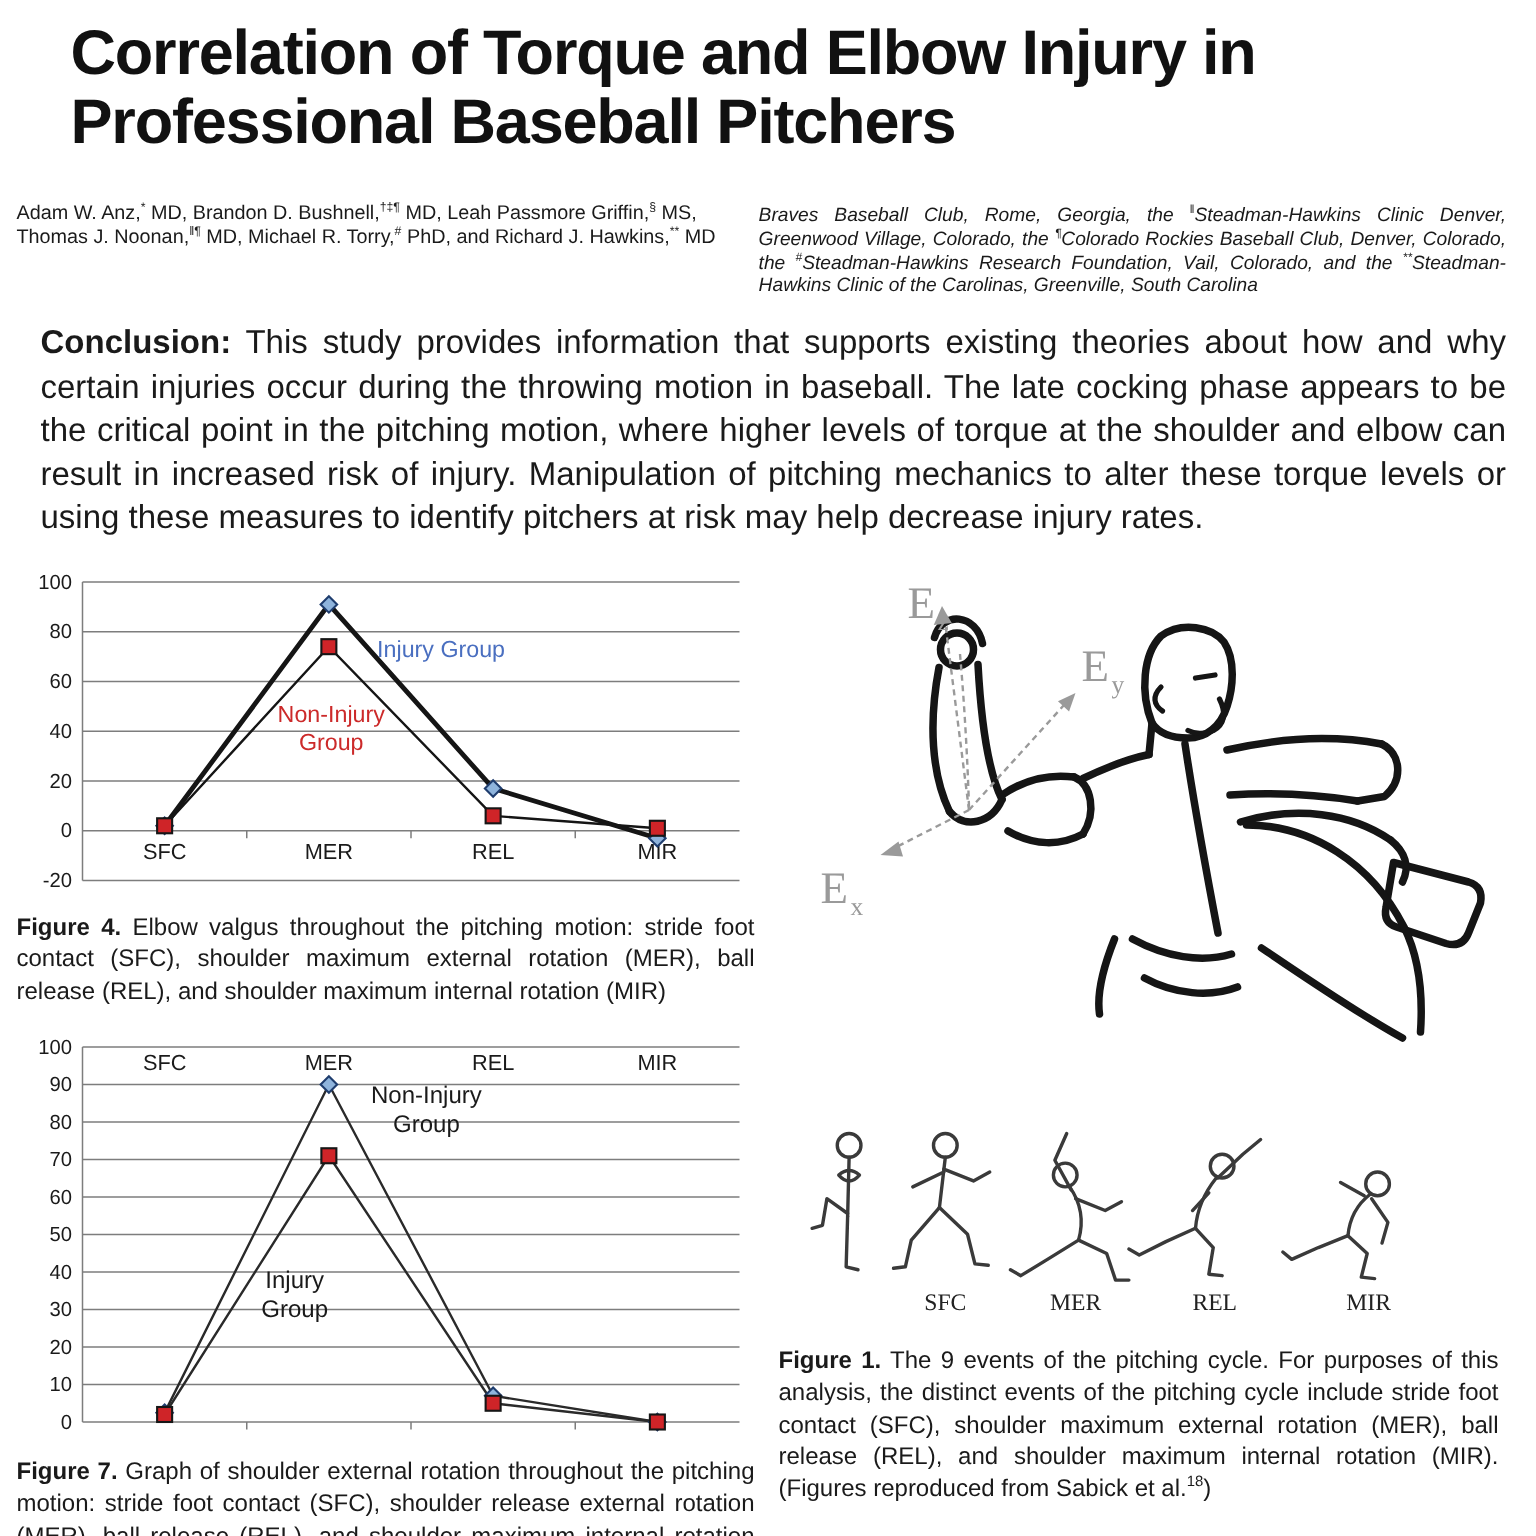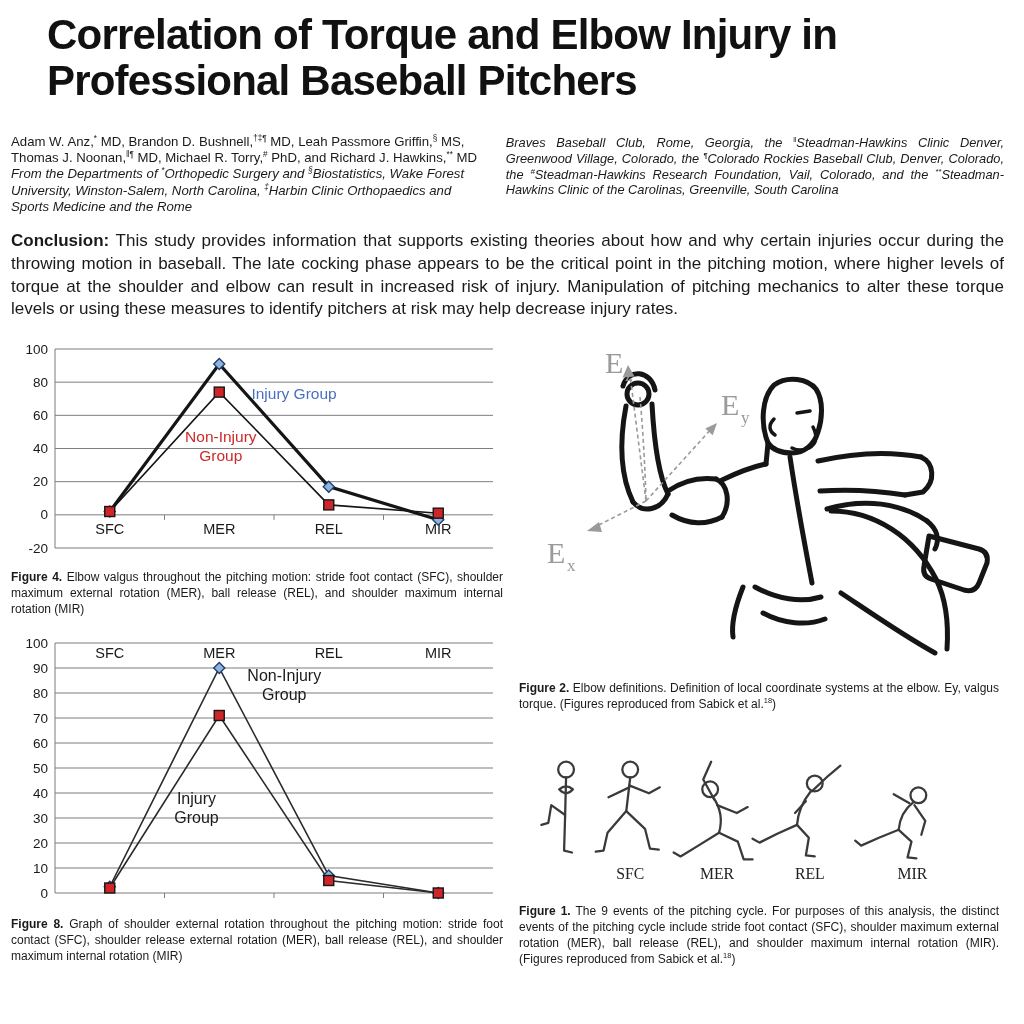--- a/index.html
+++ b/index.html
@@ -7,43 +7,42 @@
   .page{padding:6px 20px 0 11px;}
   h1{font-size:42px;line-height:1.09;letter-spacing:-0.8px;margin:6px 0 10px 36px;
      width:910px;color:#111;font-weight:bold;}
   .byline-row{display:flex;gap:16px;margin-top:30px;}
   .byline-left{width:49%;font-size:13.2px;line-height:1.24;}
   .byline-left .authors{margin:0;}
   .byline-left .affil{margin:0;font-style:italic;}
   .byline-right{width:51%;font-style:italic;font-size:12.8px;line-height:1.25;
                 text-align:justify;padding-top:1px;}
   sup{font-size:62%;vertical-align:super;line-height:0;}
-  .conclusion{font-size:17px;line-height:1.33;text-align:justify;margin:15px 0 16px 0;}
+  .conclusion{font-size:22px;line-height:1.33;text-align:justify;margin:15px 0 16px 16px;}
   .content{display:flex;gap:16px;}
   .col-left{width:492px;}
   .col-right{width:480px;}
   .chart{position:relative;}
   #chart-fig4{width:488px;height:215px;margin-top:4px;}
   #chart-fig5{width:488px;height:268px;margin-top:18px;}
-  .caption{font-size:12px;line-height:1.34;text-align:justify;margin:13px 0 0 0;}
+  .caption{font-size:16px;line-height:1.34;text-align:justify;margin:13px 0 0 0;}
   .fig2-box{width:480px;height:336px;margin-top:-6px;}
   .fig3-box{width:480px;height:150px;margin-top:28px;}
   svg{display:block;}
 </style>
 </head>
 <body>
 
 <div class="page">
 
   <h1>Correlation of Torque and Elbow Injury in Professional Baseball Pitchers</h1>
 
   <div class="byline-row">
     <div class="byline-left">
       <p class="authors">Adam W. Anz,<sup>*</sup> MD, Brandon D. Bushnell,<sup>†‡¶</sup> MD, Leah Passmore Griffin,<sup>§</sup> MS,<br>Thomas J. Noonan,<sup>‖¶</sup> MD, Michael R. Torry,<sup>#</sup> PhD, and Richard J. Hawkins,<sup>**</sup> MD</p>
-      <p class="affil">From the Departments of <sup>*</sup>Orthopedic Surgery and <sup>§</sup>Biostatistics, Wake Forest University, Winston-Salem, North Carolina, <sup>‡</sup>Harbin Clinic Orthopaedics and Sports Medicine and the Rome</p>
     </div>
     <div class="byline-right">Braves Baseball Club, Rome, Georgia, the <sup>‖</sup>Steadman-Hawkins Clinic Denver, Greenwood Village, Colorado, the <sup>¶</sup>Colorado Rockies Baseball Club, Denver, Colorado, the <sup>#</sup>Steadman-Hawkins Research Foundation, Vail, Colorado, and the <sup>**</sup>Steadman-Hawkins Clinic of the Carolinas, Greenville, South Carolina</div>
   </div>
 
   <p class="conclusion"><b>Conclusion:</b><span> This study provides information that supports existing theories about how and why certain injuries occur during the throwing motion in baseball. The late cocking phase appears to be the critical point in the pitching motion, where higher levels of torque at the shoulder and elbow can result in increased risk of injury. Manipulation of pitching mechanics to alter these torque levels or using these measures to identify pitchers at risk may help decrease injury rates.</span></p>
 
   <div class="content">
 
     <div class="col-left">
       <div id="chart-fig4" class="chart">
@@ -156,21 +155,21 @@
             <g font-size="16" fill="#1a1a1a" text-anchor="middle" font-family="&quot;Liberation Sans&quot;,sans-serif">
               <text x="273.28" y="45.56">Non-Injury</text>
               <text x="273.28" y="64.56">Group</text>
             </g>
             <g font-size="16" fill="#1a1a1a" text-anchor="middle" font-family="&quot;Liberation Sans&quot;,sans-serif">
               <text x="185.44" y="168.84">Injury</text>
               <text x="185.44" y="187.84">Group</text>
             </g>
           </svg>
         </div>
-      <p class="caption"><b>Figure 8.</b><span> Graph of shoulder external rotation throughout the pitching motion: stride foot contact (SFC), shoulder release external rotation (MER), ball release (REL), and shoulder maximum internal rotation (MIR)</span></p>
+      <p class="caption"><b>Figure 7.</b><span> Graph of shoulder external rotation throughout the pitching motion: stride foot contact (SFC), shoulder release external rotation (MER), ball release (REL), and shoulder maximum internal rotation (MIR)</span></p>
     </div>
 
     <div class="col-right">
 
       <div class="fig2-box">
         <svg width="480" height="336" viewBox="0 0 480 336">
           <g fill="none" stroke="#151515" stroke-width="5" stroke-linecap="round" stroke-linejoin="round">
             <circle cx="119" cy="63" r="11"></circle>
             <path d="M104,55 C109,37 132,39 136,59"></path>
             <path d="M107,75 C100,112 102,146 114,171"></path>
@@ -213,21 +212,20 @@
             <text x="86" y="42" font-size="30">E</text>
             <text x="106" y="50" font-size="17">z</text>
             <text x="202" y="84" font-size="30">E</text>
             <text x="222" y="92" font-size="17">y</text>
             <text x="28" y="232" font-size="30">E</text>
             <text x="48" y="240" font-size="17">x</text>
           </g>
         </svg>
       </div>
 
-      <p class="caption"><b>Figure 2.</b><span> Elbow definitions. Definition of local coordinate systems at the elbow. Ey, valgus torque.  (Figures reproduced from Sabick et al.</span><sup>18</sup><span>)</span></p>
 
       <div class="fig3-box">
         <svg width="480" height="150" viewBox="0 0 485 152">
           <g fill="none" stroke="#3a3a3a" stroke-width="2.3" stroke-linecap="round" stroke-linejoin="round">
             <g>
               <circle cx="47" cy="30" r="8"></circle>
               <path d="M47,38 L46,78"></path>
               <path d="M40,50 Q47,44 54,50 Q47,58 40,50"></path>
               <path d="M46,78 L45,112 L53,114"></path>
               <path d="M46,76 L32,66 L29,84 L22,86"></path>

